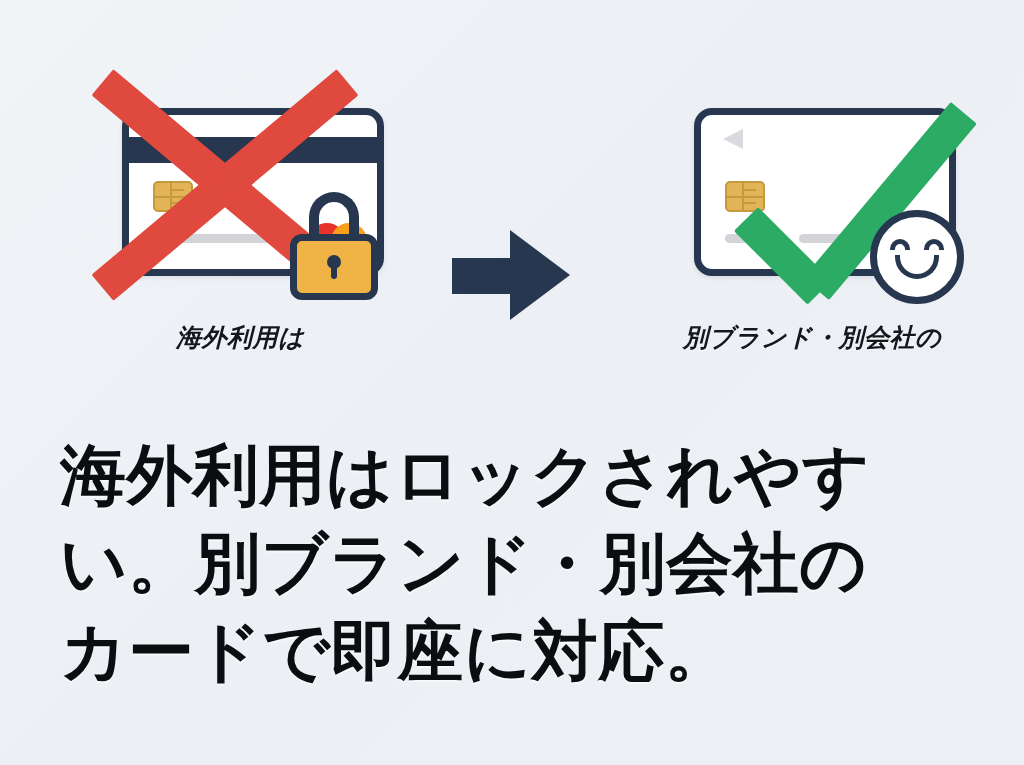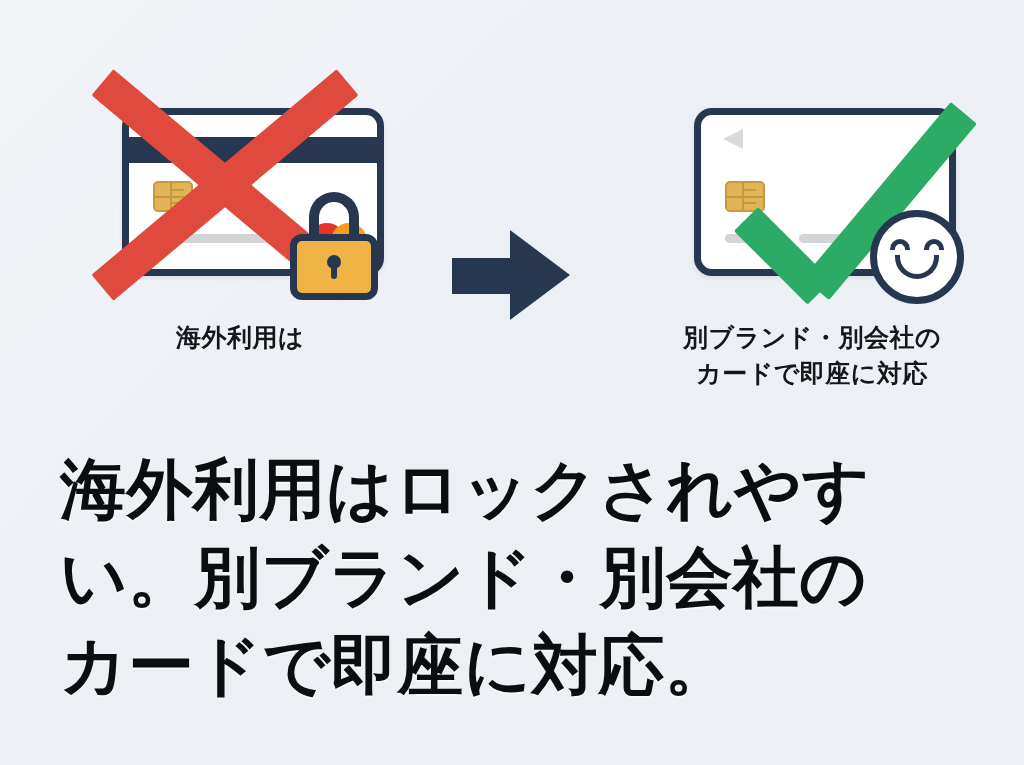--- a/index.html
+++ b/index.html
@@ -307,28 +307,29 @@
     position: absolute;
     top: 250px;
     width: 400px;
     text-align: center;
     color: #14171c;
     font-weight: bold;
     font-size: 25px;
     line-height: 1.42;
     letter-spacing: 0.5px;
     text-shadow: 0 1px 0 rgba(255,255,255,0.7);
+    font-style: italic;
   }
   .caption .l2 { display: block; }
 
   
   .headline {
     position: absolute;
     left: 60px;
-    top: 446px;
+    top: 432px;
     width: 904px;
     color: #0b0d10;
     font-weight: bold;
     font-size: 66px;
     line-height: 1.33;
     letter-spacing: 0.5px;
     text-shadow: 0 2px 0 rgba(255,255,255,0.55);
   }
   .headline .hl {
     display: block;
@@ -403,21 +404,20 @@
 
         <div class="smiley">
           <div class="eye l"></div>
           <div class="eye r"></div>
           <div class="mouth"></div>
         </div>
 
       </div>
       <div class="caption">
         <span class="l1">別ブランド・別会社の</span>
-        <span class="l2">カードで即座に対応</span>
       </div>
     </div>
 
   </div>
 
   <div class="headline">
     <span class="hl">海外利用はロックされやす</span>
     <span class="hl">い。別ブランド・別会社の</span>
     <span class="hl">カードで即座に対応。</span>
   </div>

